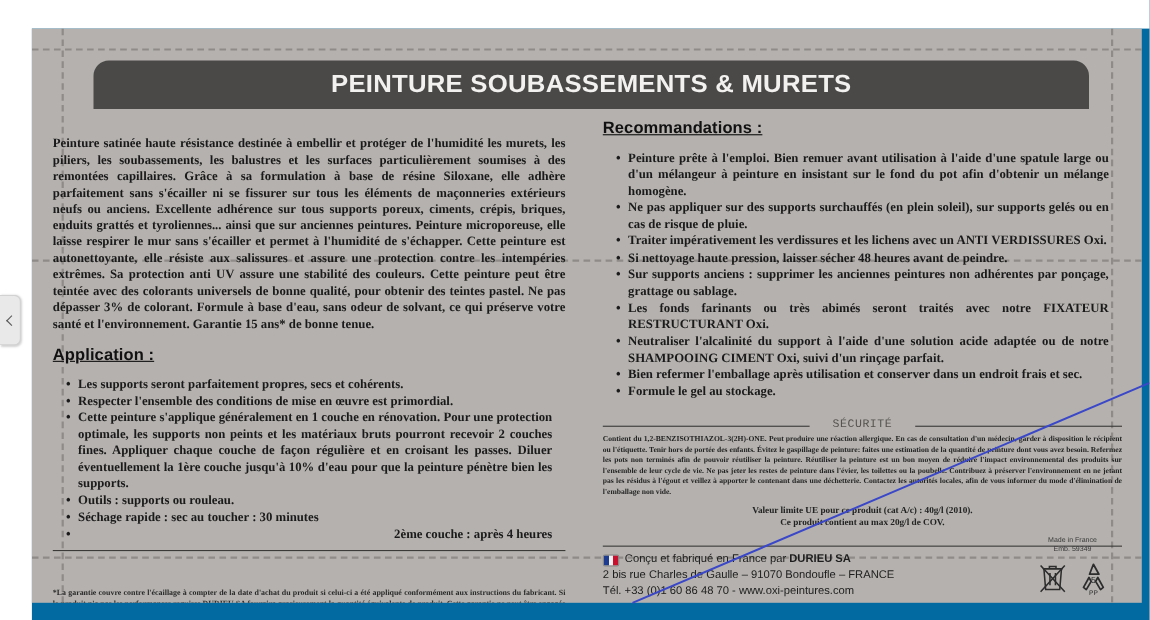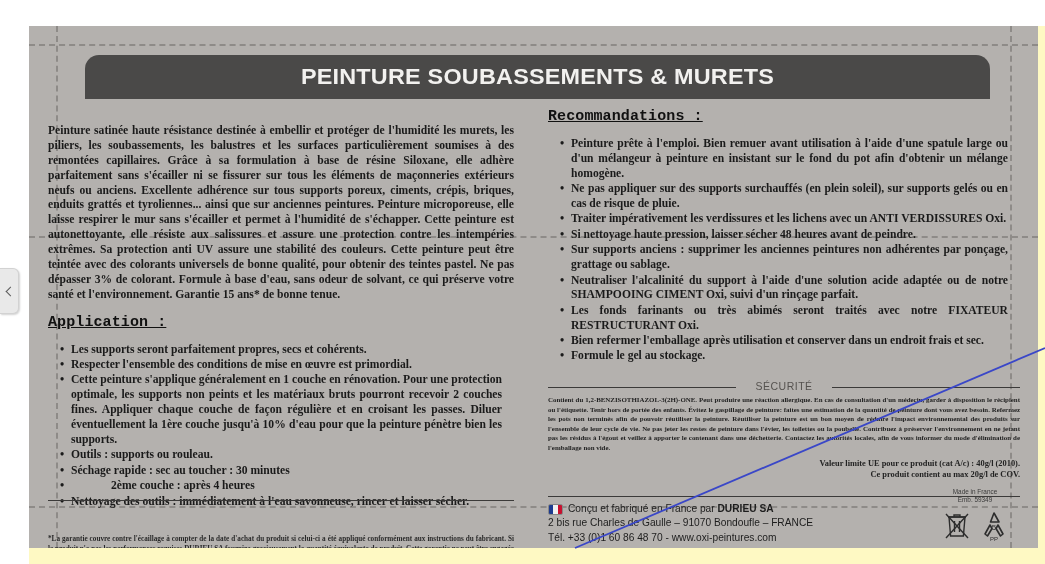--- a/index.html
+++ b/index.html
@@ -6,21 +6,21 @@
   body{
     width:1045px;height:564px;overflow:hidden;
     background:#ffffff;
     font-family:"Liberation Sans", sans-serif;
     position:relative;
   }
 
   
   #viewer{
     position:absolute;left:0;top:0;width:1045px;height:564px;
-    background:#fef9c3;
+    background:#0369a1;
   }
   
   #gutter-top{position:absolute;left:0;top:0;width:29px;height:564px;background:#ffffff;}
   #gutter-top2{position:absolute;left:0;top:0;width:1045px;height:26px;background:#ffffff;}
 
   
   #sheet{
     position:absolute;left:29px;top:26px;width:1009px;height:522px;
     background:#b4b1ae;
     overflow:hidden;
@@ -63,21 +63,21 @@
     margin-top:16px;
   }
   .body-text p{margin:0 0 0 0;}
 
   h2.sec{
     margin:11px 0 2px 0;
     font-size:15px;
     font-weight:bold;
     color:#111;
     text-decoration:underline;
-    font-family:Liberation Mono, monospace;
+    font-family:Liberation Sans, sans-serif;
     letter-spacing:.1px;
   }
 
   ul.bul{margin:12px;padding:0;list-style:none;}
   ul.bul > li{
     position:relative;
     padding-left:11px;
     margin:0 0 .5px 0;
     font-size:11.6px;
     line-height:1.285;
@@ -85,21 +85,21 @@
     text-align:justify;
     font-weight:bold;
     font-family:"Liberation Serif", serif;
   }
   ul.bul > li:before{
     content:"\2022";
     position:absolute;left:0;top:-1px;font-size:12px;
   }
   li.nobullet{padding-left:11px;}
   li.nobullet:before{content:"";}
-  .indent-center{display:block;text-align:left;padding-left:40px;}
+  .indent-center{display:block;text-align:right;padding-left:40px;}
 
   
   #footnote{
     position:absolute;left:19px;top:398px;width:466px;
     font-size:7.2px;line-height:1.33;text-align:justify;
     color:#2a2a2a;font-weight:bold;
     font-family:"Liberation Serif", serif;
     margin-top:29px;
   }
   #footnote-rule{position:absolute;left:19px;top:392px;width:466px;height:0;border-top:1.5px solid #3b3a39;}
@@ -112,30 +112,30 @@
     position:relative;height:13px;
   }
   #secu-legend .line{
     position:absolute;top:7px;height:0;border-top:1.6px solid #3b3a39;
   }
   #secu-legend .line.l{left:0;width:188px;}
   #secu-legend .line.r{right:0;width:188px;}
   #secu-legend .cap{
     position:absolute;left:0;right:0;top:0;text-align:center;
     font-size:10.5px;color:#55524f;letter-spacing:.5px;
-    font-family:Liberation Sans, sans-serif;
+    font-family:Liberation Mono, monospace;
   }
   #secu-body{
     margin-top:2px;
     font-size:6.9px;line-height:1.38;text-align:justify;
     color:#232323;font-weight:bold;
     font-family:"Liberation Serif", serif;
   }
   #secu-limits{
-    margin-top:6px;text-align:right;
+    margin-top:6px;text-align:center;
     font-size:8.4px;line-height:1.35;color:#232323;font-weight:bold;
     font-family:"Liberation Serif", serif;
   }
 
   
   #addr-rule{position:absolute;left:519px;top:388px;width:472px;height:0;border-top:1.6px solid #3b3a39;}
   #addr{
     position:absolute;left:519px;top:394px;width:340px;
     font-size:10.2px;line-height:1.42;color:#1d1d1d;
     font-family:"Liberation Sans", sans-serif;
@@ -203,34 +203,33 @@
 
         <ul class="bul">
           <li>Les supports seront parfaitement propres, secs et cohérents.</li>
           <li>Respecter l'ensemble des conditions de mise en œuvre est primordial.</li>
           <li>Cette peinture s'applique généralement en 1 couche en rénovation. Pour une protection optimale, les supports non peints et les matériaux bruts pourront recevoir 2 couches fines. Appliquer chaque couche de façon régulière et en croisant les passes. Diluer éventuellement la 1ère couche  jusqu'à 10% d'eau pour que la peinture pénètre bien les supports.</li>
           <li>Outils : supports ou rouleau.</li>
           <li>Séchage rapide : sec au toucher : 30 minutes</li>
           <li class="nobullet">
             <span class="indent-center">2ème couche : après 4 heures</span>
           </li>
-          <li>Nettoyage des outils : immédiatement à l'eau savonneuse, rincer et laisser sécher.</li>
         </ul>
       </div>
 
       <div class="col" id="col-right">
         <h2 class="sec" style="margin-top:0;">Recommandations :</h2>
         <ul class="bul">
           <li>Peinture prête à l'emploi. Bien remuer avant utilisation à l'aide d'une spatule large ou d'un mélangeur à peinture en insistant sur le fond du pot afin d'obtenir un mélange homogène.</li>
           <li>Ne pas appliquer sur des supports surchauffés (en plein soleil), sur supports gelés ou en cas de risque de pluie.</li>
           <li>Traiter impérativement les verdissures et les lichens avec un ANTI VERDISSURES Oxi.</li>
           <li>Si nettoyage haute pression, laisser sécher 48 heures avant de peindre.</li>
           <li>Sur supports anciens : supprimer les anciennes peintures non adhérentes par ponçage, grattage ou sablage.</li>
+          <li>Les fonds farinants ou très abimés seront traités avec notre FIXATEUR RESTRUCTURANT Oxi.</li>
           <li>Neutraliser l'alcalinité du support à l'aide d'une solution acide adaptée ou de notre SHAMPOOING CIMENT Oxi, suivi d'un rinçage parfait.</li>
-          <li>Les fonds farinants ou très abimés seront traités avec notre FIXATEUR RESTRUCTURANT Oxi.</li>
           <li>Bien refermer l'emballage après utilisation et conserver dans un endroit frais et sec.</li>
           <li>Formule le gel au stockage.</li>
         </ul>
       </div>
 
       <div id="secu">
         <div id="secu-legend">
           <span class="line l"></span>
           <span class="line r"></span>
           <span class="cap">SÉCURITÉ</span>

